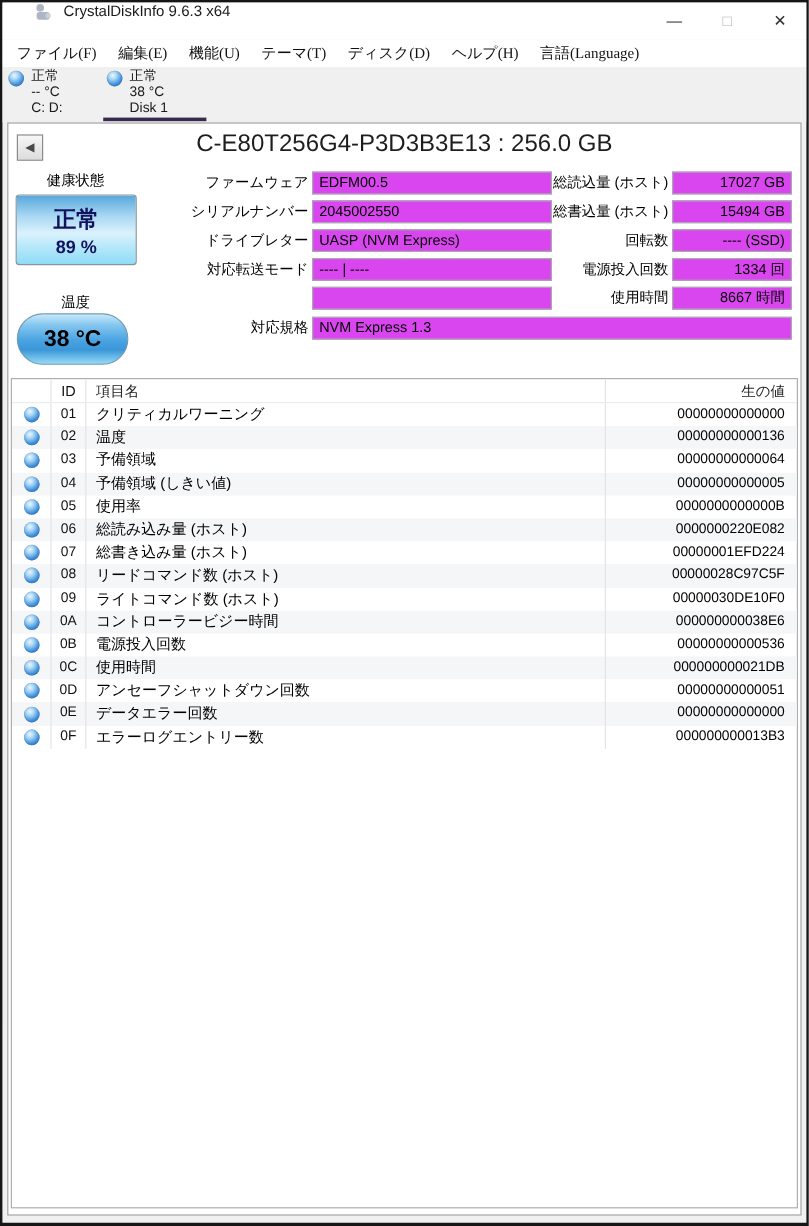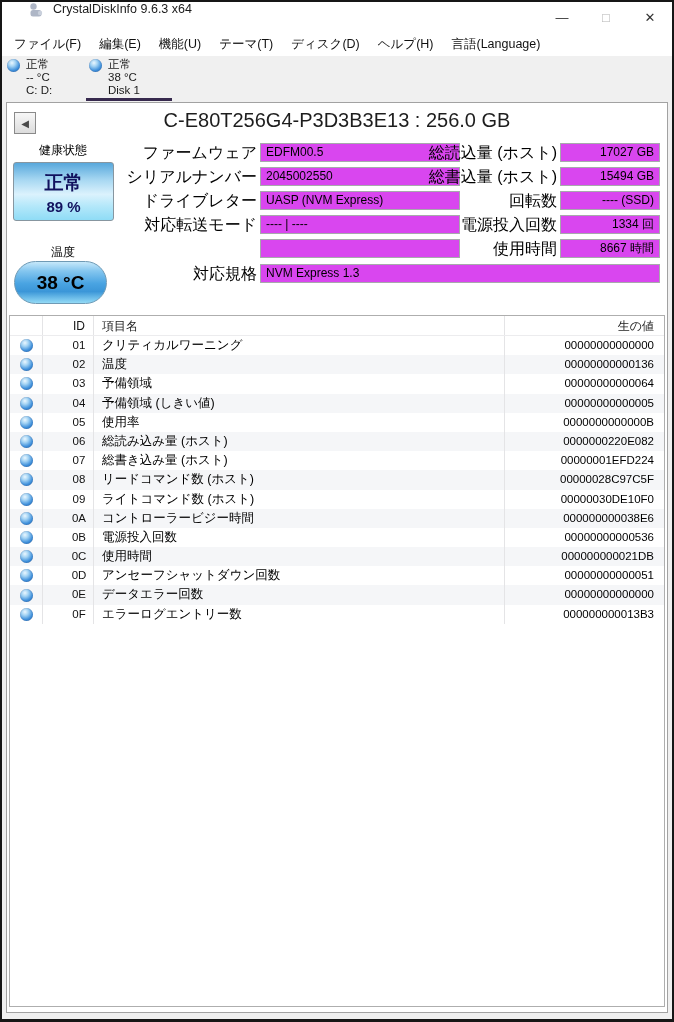--- a/index.html
+++ b/index.html
@@ -12,21 +12,21 @@
   }
   
   .titlebar{height:31px;background:#fff;display:flex;align-items:flex-start;}
   .app-icon{margin-left:26px;width:17px;height:16px;display:inline-block;}
   .win-title{margin-left:8px;font-size:12.5px;color:#1a1a1a;}
   .winbtns{margin-left:auto;display:flex;height:100%;}
   .winbtn{width:44px;height:100%;display:flex;align-items:center;justify-content:center;
           font-size:13px;color:#333;cursor:default;}
   .winbtn.max{color:#b4b4b4;}
   
-  .menubar{height:23px;background:#fff;display:flex;align-items:center;padding-left:3px;}
+  .menubar{height:23px;background:#fff;display:flex;align-items:center;padding-left:3px;font-family:Liberation Serif, serif;}
   .menu-item{font-size:12.5px;padding:2px 9px;color:#111;}
   
   .tabstrip{position:relative;height:46px;background:#f0f0f0;}
   .tab{position:absolute;top:0;height:100%;display:flex;align-items:flex-start;padding-top:2px;}
   .tab1{left:2px;width:80px;}
   .tab2{left:84px;width:86px;}
   .tab.selected::after{content:"";position:absolute;left:0;right:0;bottom:1px;height:3px;background:#372a4e;}
   .tabtext{margin-left:6px;font-size:11.5px;line-height:13px;color:#1a1a1a;}
   .orb{width:13px;height:13px;border-radius:50%;flex:0 0 13px;
        background:radial-gradient(circle at 38% 30%,#eaf7ff 0%,#a5d4f4 28%,#4292dc 62%,#1c60a8 100%);
@@ -43,35 +43,35 @@
       background:linear-gradient(180deg,#58a8dc 0%,#a8d8f2 30%,#dbf2fd 55%,#b5e8fa 75%,#8fdcf6 100%);
       text-align:center;}
   .hstatus{font-size:19px;font-weight:bold;color:#12125e;margin-top:7px;}
   .hpct{font-size:15px;font-weight:bold;color:#12125e;margin-top:2px;}
   .tlabel{position:absolute;top:141px;left:5px;width:102px;text-align:center;font-size:12px;}
   .temp-pill{position:absolute;top:158px;left:7px;width:93px;height:43px;border:1px solid #6f9ab5;border-radius:22px;
       background:linear-gradient(180deg,#c6e8fa 0%,#84c6ef 22%,#4aa4e2 52%,#3b96d8 72%,#93daf6 100%);
       display:flex;align-items:center;justify-content:center;font-size:19px;font-weight:bold;color:#000;}
   
   .frow{position:absolute;left:0;right:0;height:19px;}
-  .flabel{position:absolute;font-size:16px;line-height:19px;text-align:right;white-space:nowrap;padding-left:44px;}
+  .flabel{position:absolute;font-size:12px;line-height:19px;text-align:right;white-space:nowrap;padding-left:44px;}
   .fl-label{left:0;width:250px;}
   .fr-label{left:300px;width:250px;}
   .fbox{position:absolute;height:19px;border:1px solid #a7a9ac;background:#d946ef;font-size:12px;
         line-height:17px;padding:0 5px;white-space:nowrap;overflow:hidden;}
   .fl-box{left:253px;width:200px;}
   .fw-box{left:253px;width:400px;}
   .fr-box{left:553px;width:100px;text-align:right;}
   
   .list{position:absolute;left:2px;right:2px;top:212px;bottom:5px;border:1px solid #aeaeae;background:#fff;overflow:hidden;}
   .lrow{display:flex;height:19.2px;}
   .lrow.header{height:20px;border-bottom:1px solid #ececee;color:#222;}
   .lrow:nth-child(odd):not(.header){background:#f5f6f8;}
   .c-status{width:33px;border-right:1px solid #e4e4e6;display:flex;align-items:center;justify-content:center;}
-  .c-id{width:29px;border-right:1px solid #e4e4e6;text-align:center;font-size:11.5px;line-height:19.2px;color:#111;margin-left:22px;}
+  .c-id{width:29px;border-right:1px solid #e4e4e6;text-align:center;font-size:11.5px;line-height:19.2px;color:#111;}
   .c-name{flex:1;padding-left:8px;font-size:12.5px;line-height:19.2px;white-space:nowrap;overflow:hidden;}
   .c-raw{width:160px;border-left:1px solid #e4e4e6;text-align:right;padding-right:10px;font-size:11.5px;line-height:19.2px;}
   .header .c-id,.header .c-name,.header .c-raw{font-size:12px;line-height:20px;}
 </style>
 </head>
 <body>
 
 <div class="window">
 
   <div class="titlebar">

